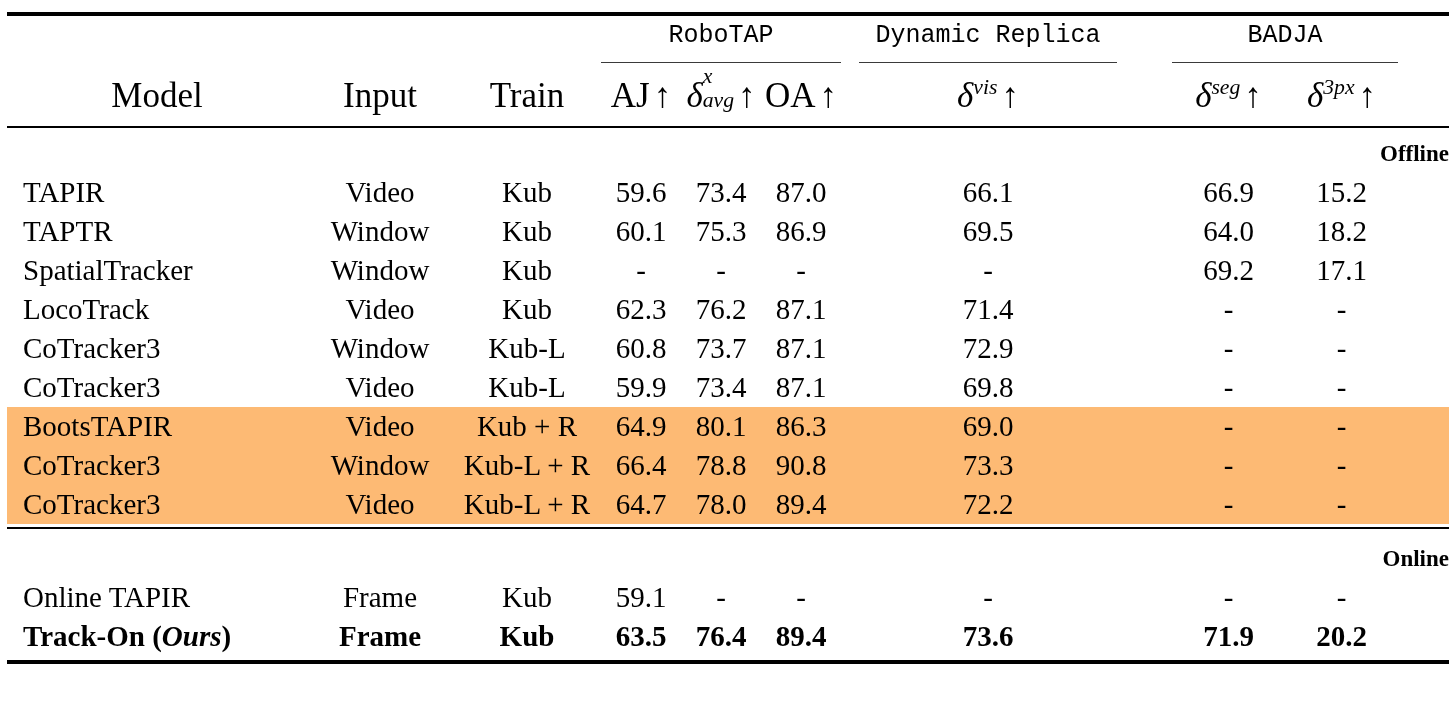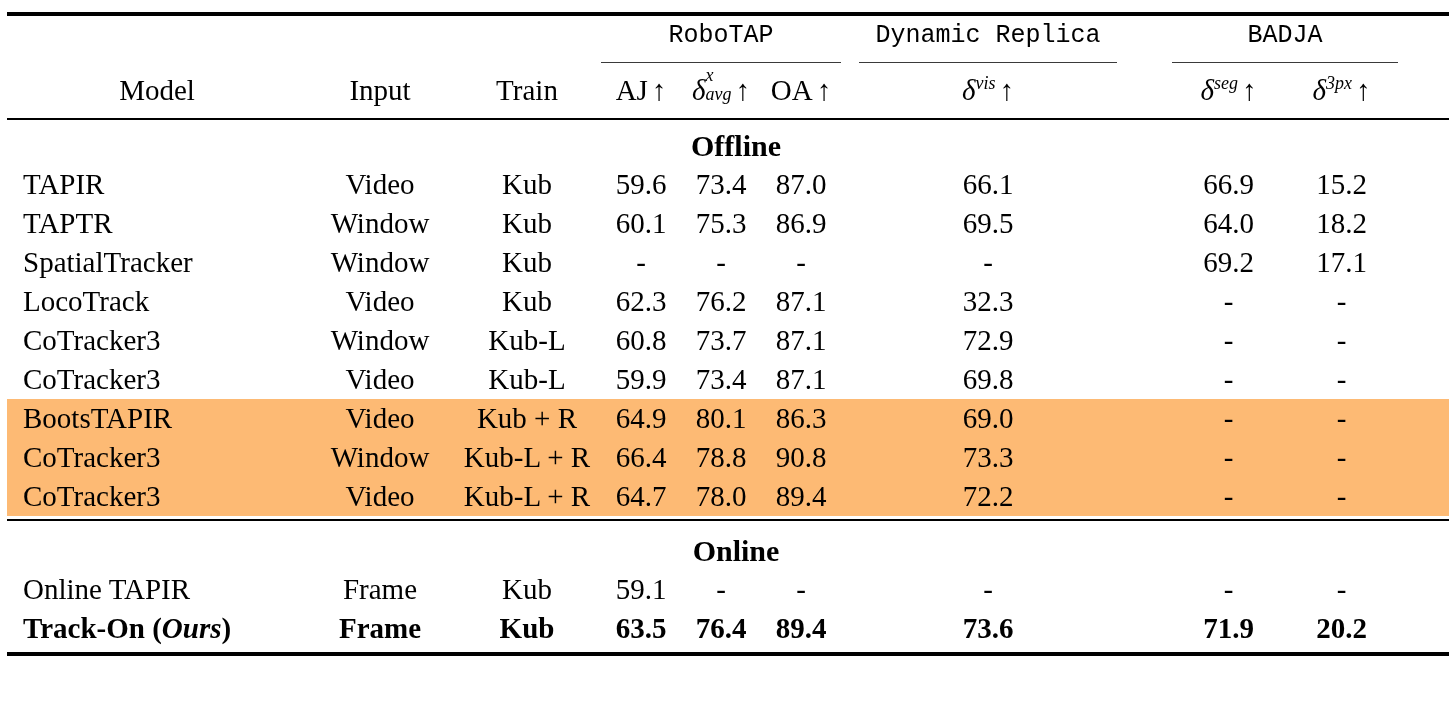--- a/index.html
+++ b/index.html
@@ -79,21 +79,21 @@
   }
   tr.grouprule td.gr > div.gline {
     border-bottom: 1.8px solid #3a3a3a;
     height: 0;
     width: 100%;
   }
   tr.grouprule td.spacer { font-size: 0; line-height: 0; height: 9px; }
 
   tr.subhdr td {
     text-align: center;
-    font-size: 29px;
+    font-size: 35px;
     padding-top: 6px;
     padding-bottom: 10px;
     vertical-align: bottom;
   }
   td.model-head {
     text-align: left;
     font-weight: bold;
     padding-left: 16px;
     font-size: 30px;
   }
@@ -114,23 +114,23 @@
   tr.datarow td.model {
     text-align: left;
     padding-left: 16px;
   }
   tr.datarow.highlight td {
     background: #fdba74;
   }
   tr.datarow.bold td { font-weight: bold; }
 
   tr.sectionrow td {
-    font-size: 30px;
+    font-size: 23px;
     font-weight: bold;
-    text-align: center;
+    text-align: right;
     padding-left: 16px;
     padding-top: 9px;
     padding-bottom: 2px;
     height: 34px;
     vertical-align: middle;
   }
 
   .ital { font-style: italic; text-align: right; }
 
   
@@ -296,21 +296,21 @@
           <td></td>
         </tr>
         <tr class="datarow">
           <td class="model">LocoTrack</td>
           <td>Video</td>
           <td>Kub</td>
           <td>62.3</td>
           <td>76.2</td>
           <td>87.1</td>
           <td></td>
-          <td>32.3</td>
+          <td>71.4</td>
           <td></td>
           <td>-</td>
           <td>-</td>
           <td></td>
         </tr>
         <tr class="datarow">
           <td class="model">CoTracker3</td>
           <td>Window</td>
           <td>Kub-L</td>
           <td>60.8</td>

